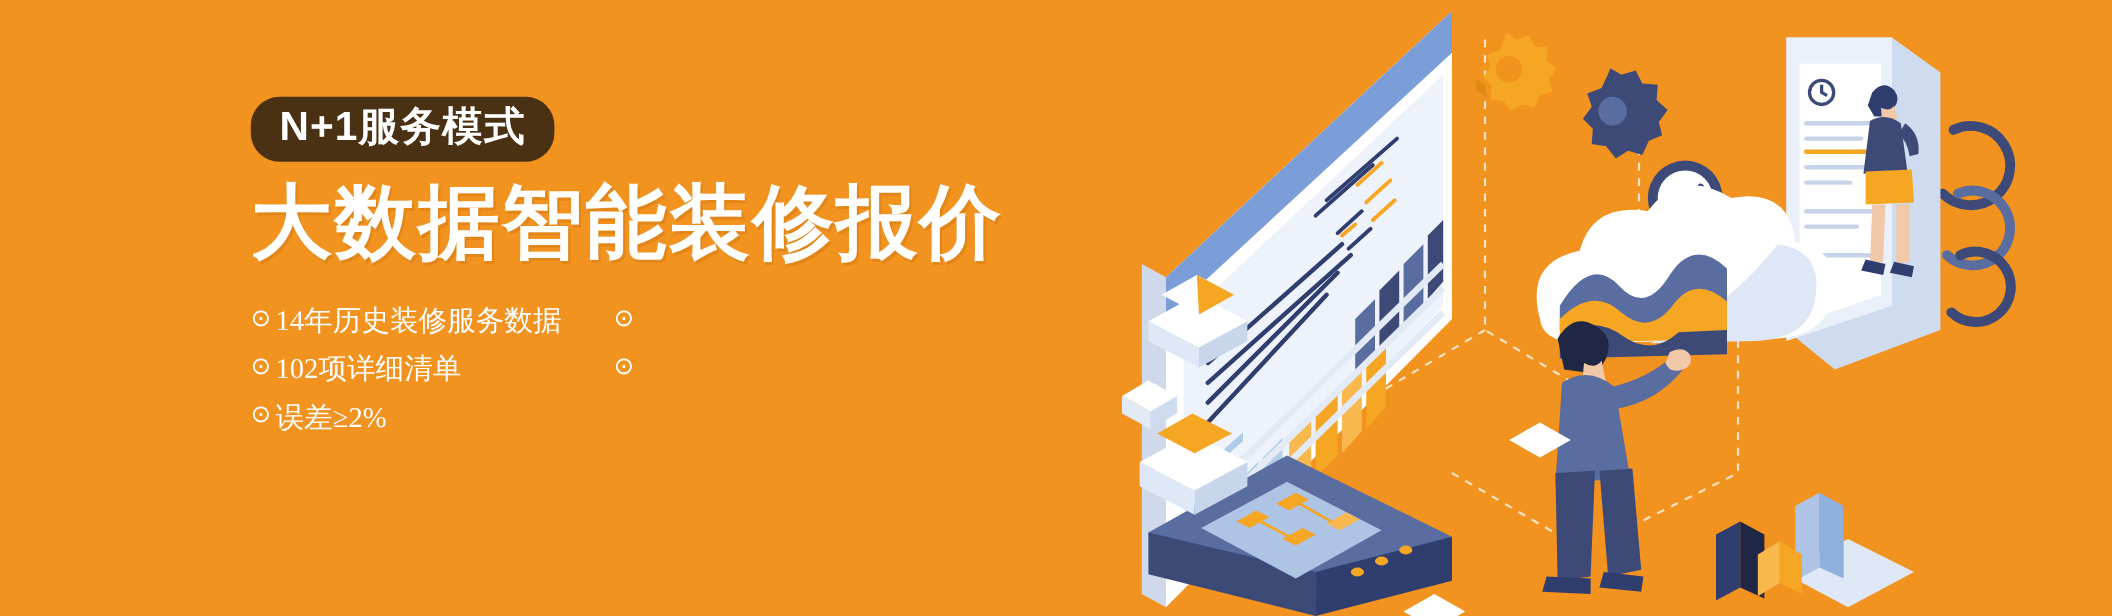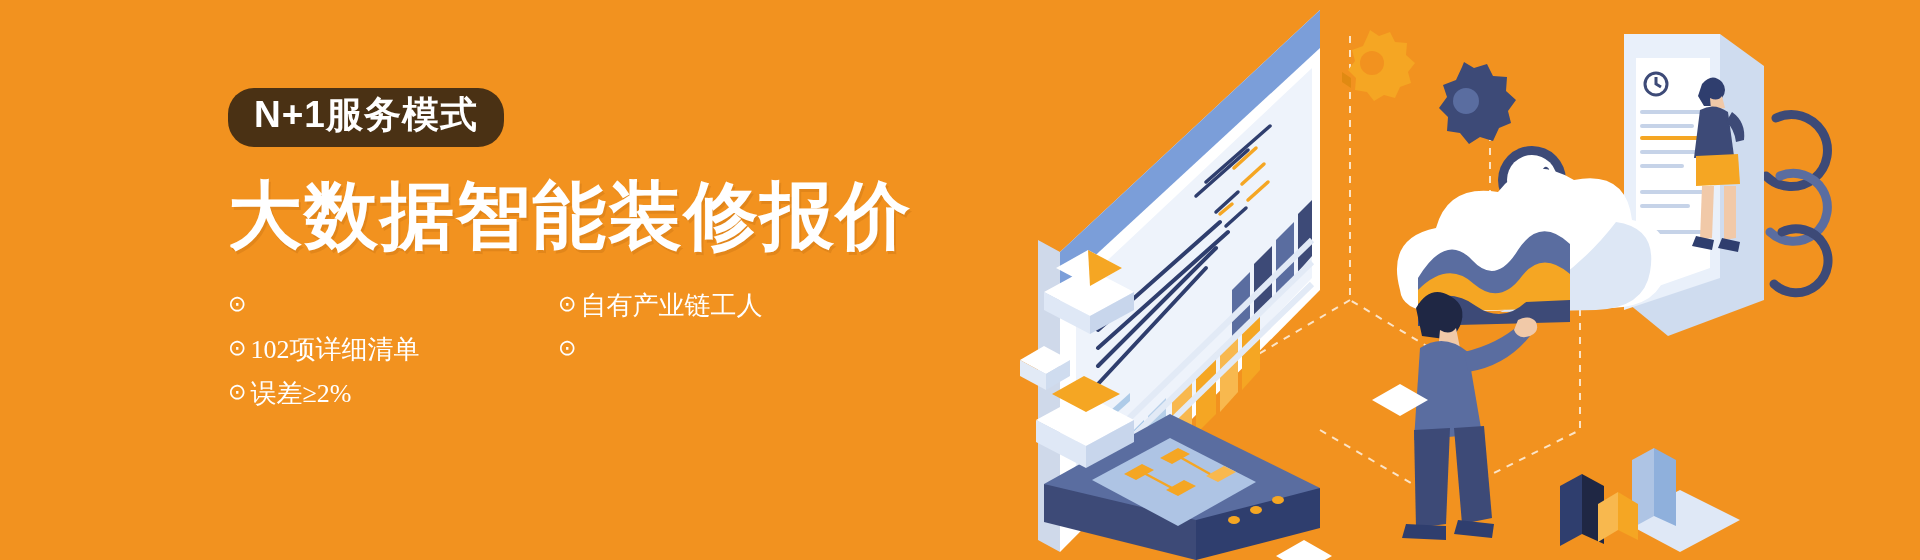--- a/index.html
+++ b/index.html
@@ -23,21 +23,21 @@
     font-size:37px;
     font-weight:bold;
     letter-spacing:1px;
     padding:8px 26px 12px 26px;
     border-radius:26px;
     line-height:1.05;
     white-space:nowrap;
   }
 
   .headline{
-    margin-top:30px;
+    margin-top:16px;
     color:#ffffff;
     font-size:74px;
     font-weight:bold;
     letter-spacing:2px;
     line-height:1.06;
     white-space:nowrap;
     text-shadow:2px 3px 0 rgba(190,105,15,.30);
   }
 
   .bullets{
@@ -79,35 +79,35 @@
   <div class="copy">
 
     <div class="badge">N+1服务模式</div>
 
     <div class="headline">大数据智能装修报价</div>
 
     <div class="bullets">
 
       <div class="bullet b-r1c1">
         <span class="dot">⊙</span>
+        <span>14年历史装修服务数据</span>
       </div>
 
       <div class="bullet b-r2c1">
         <span class="dot">⊙</span>
         <span>102项详细清单</span>
       </div>
 
       <div class="bullet b-r3c1">
         <span class="dot">⊙</span>
         <span>误差≥2%</span>
       </div>
 
       <div class="bullet b-r1c2">
         <span class="dot">⊙</span>
-        <span>自有产业链工人</span>
       </div>
 
       <div class="bullet b-r2c2">
         <span class="dot">⊙</span>
       </div>
 
     </div>
   </div>
 
   <div class="art">

